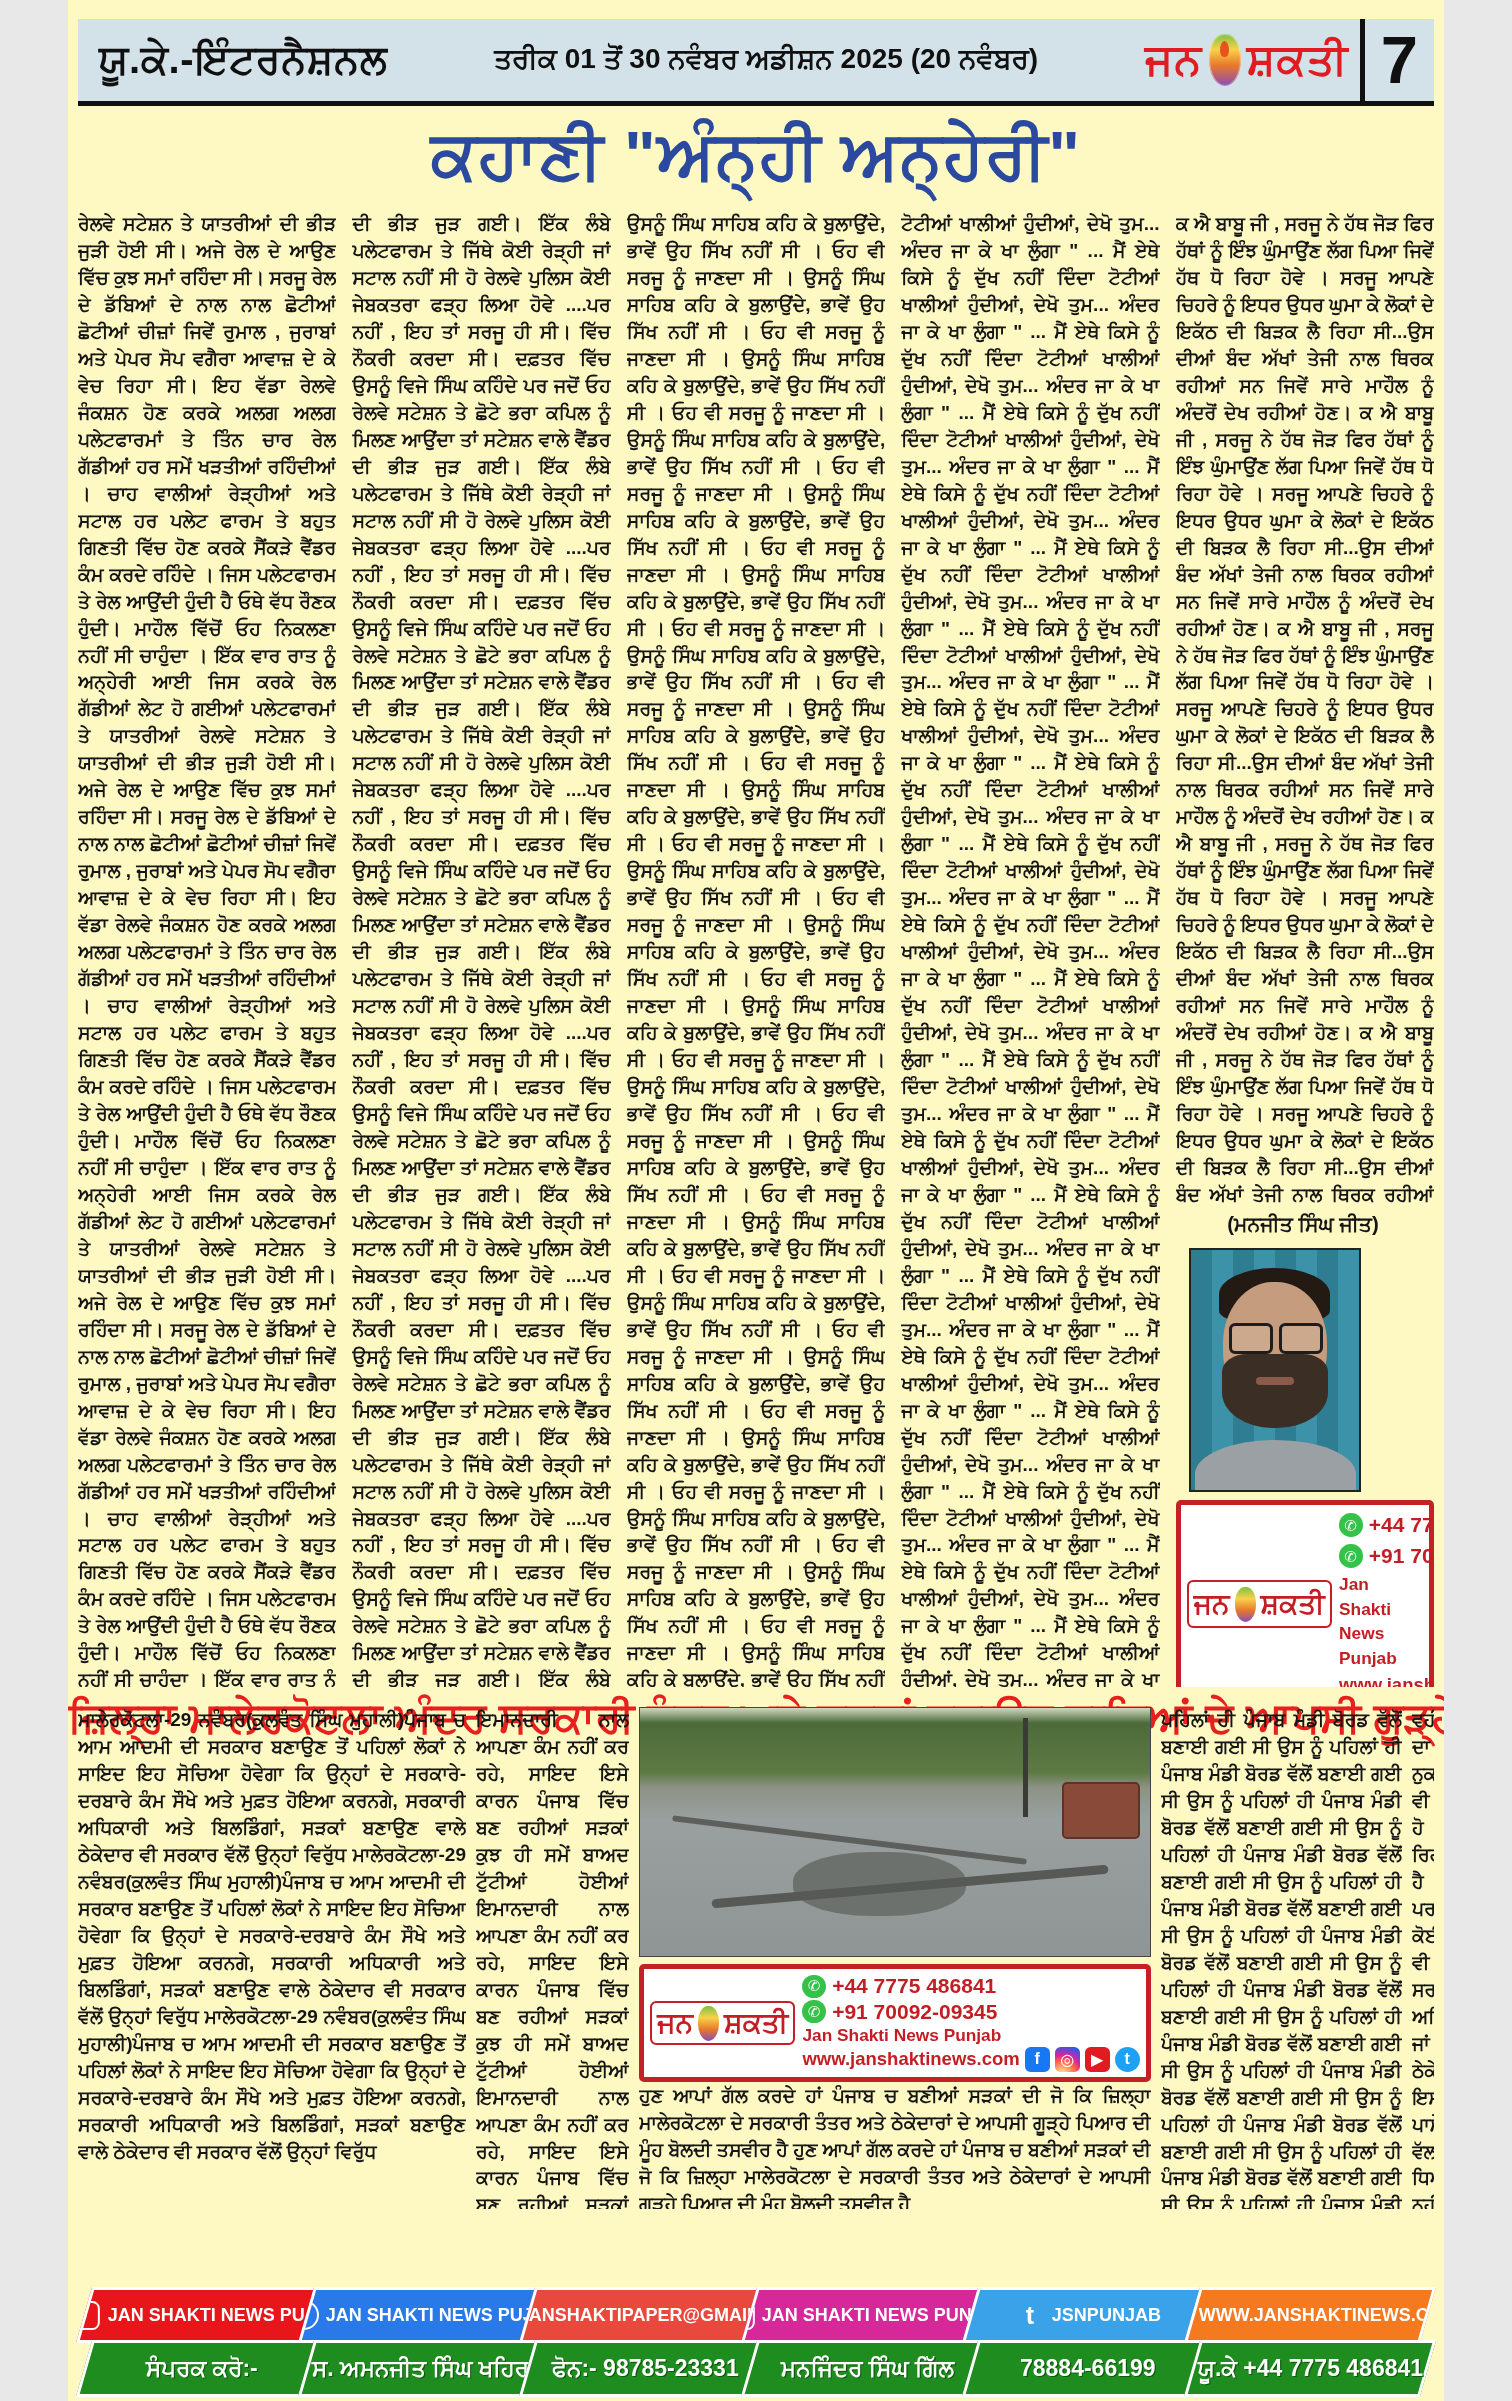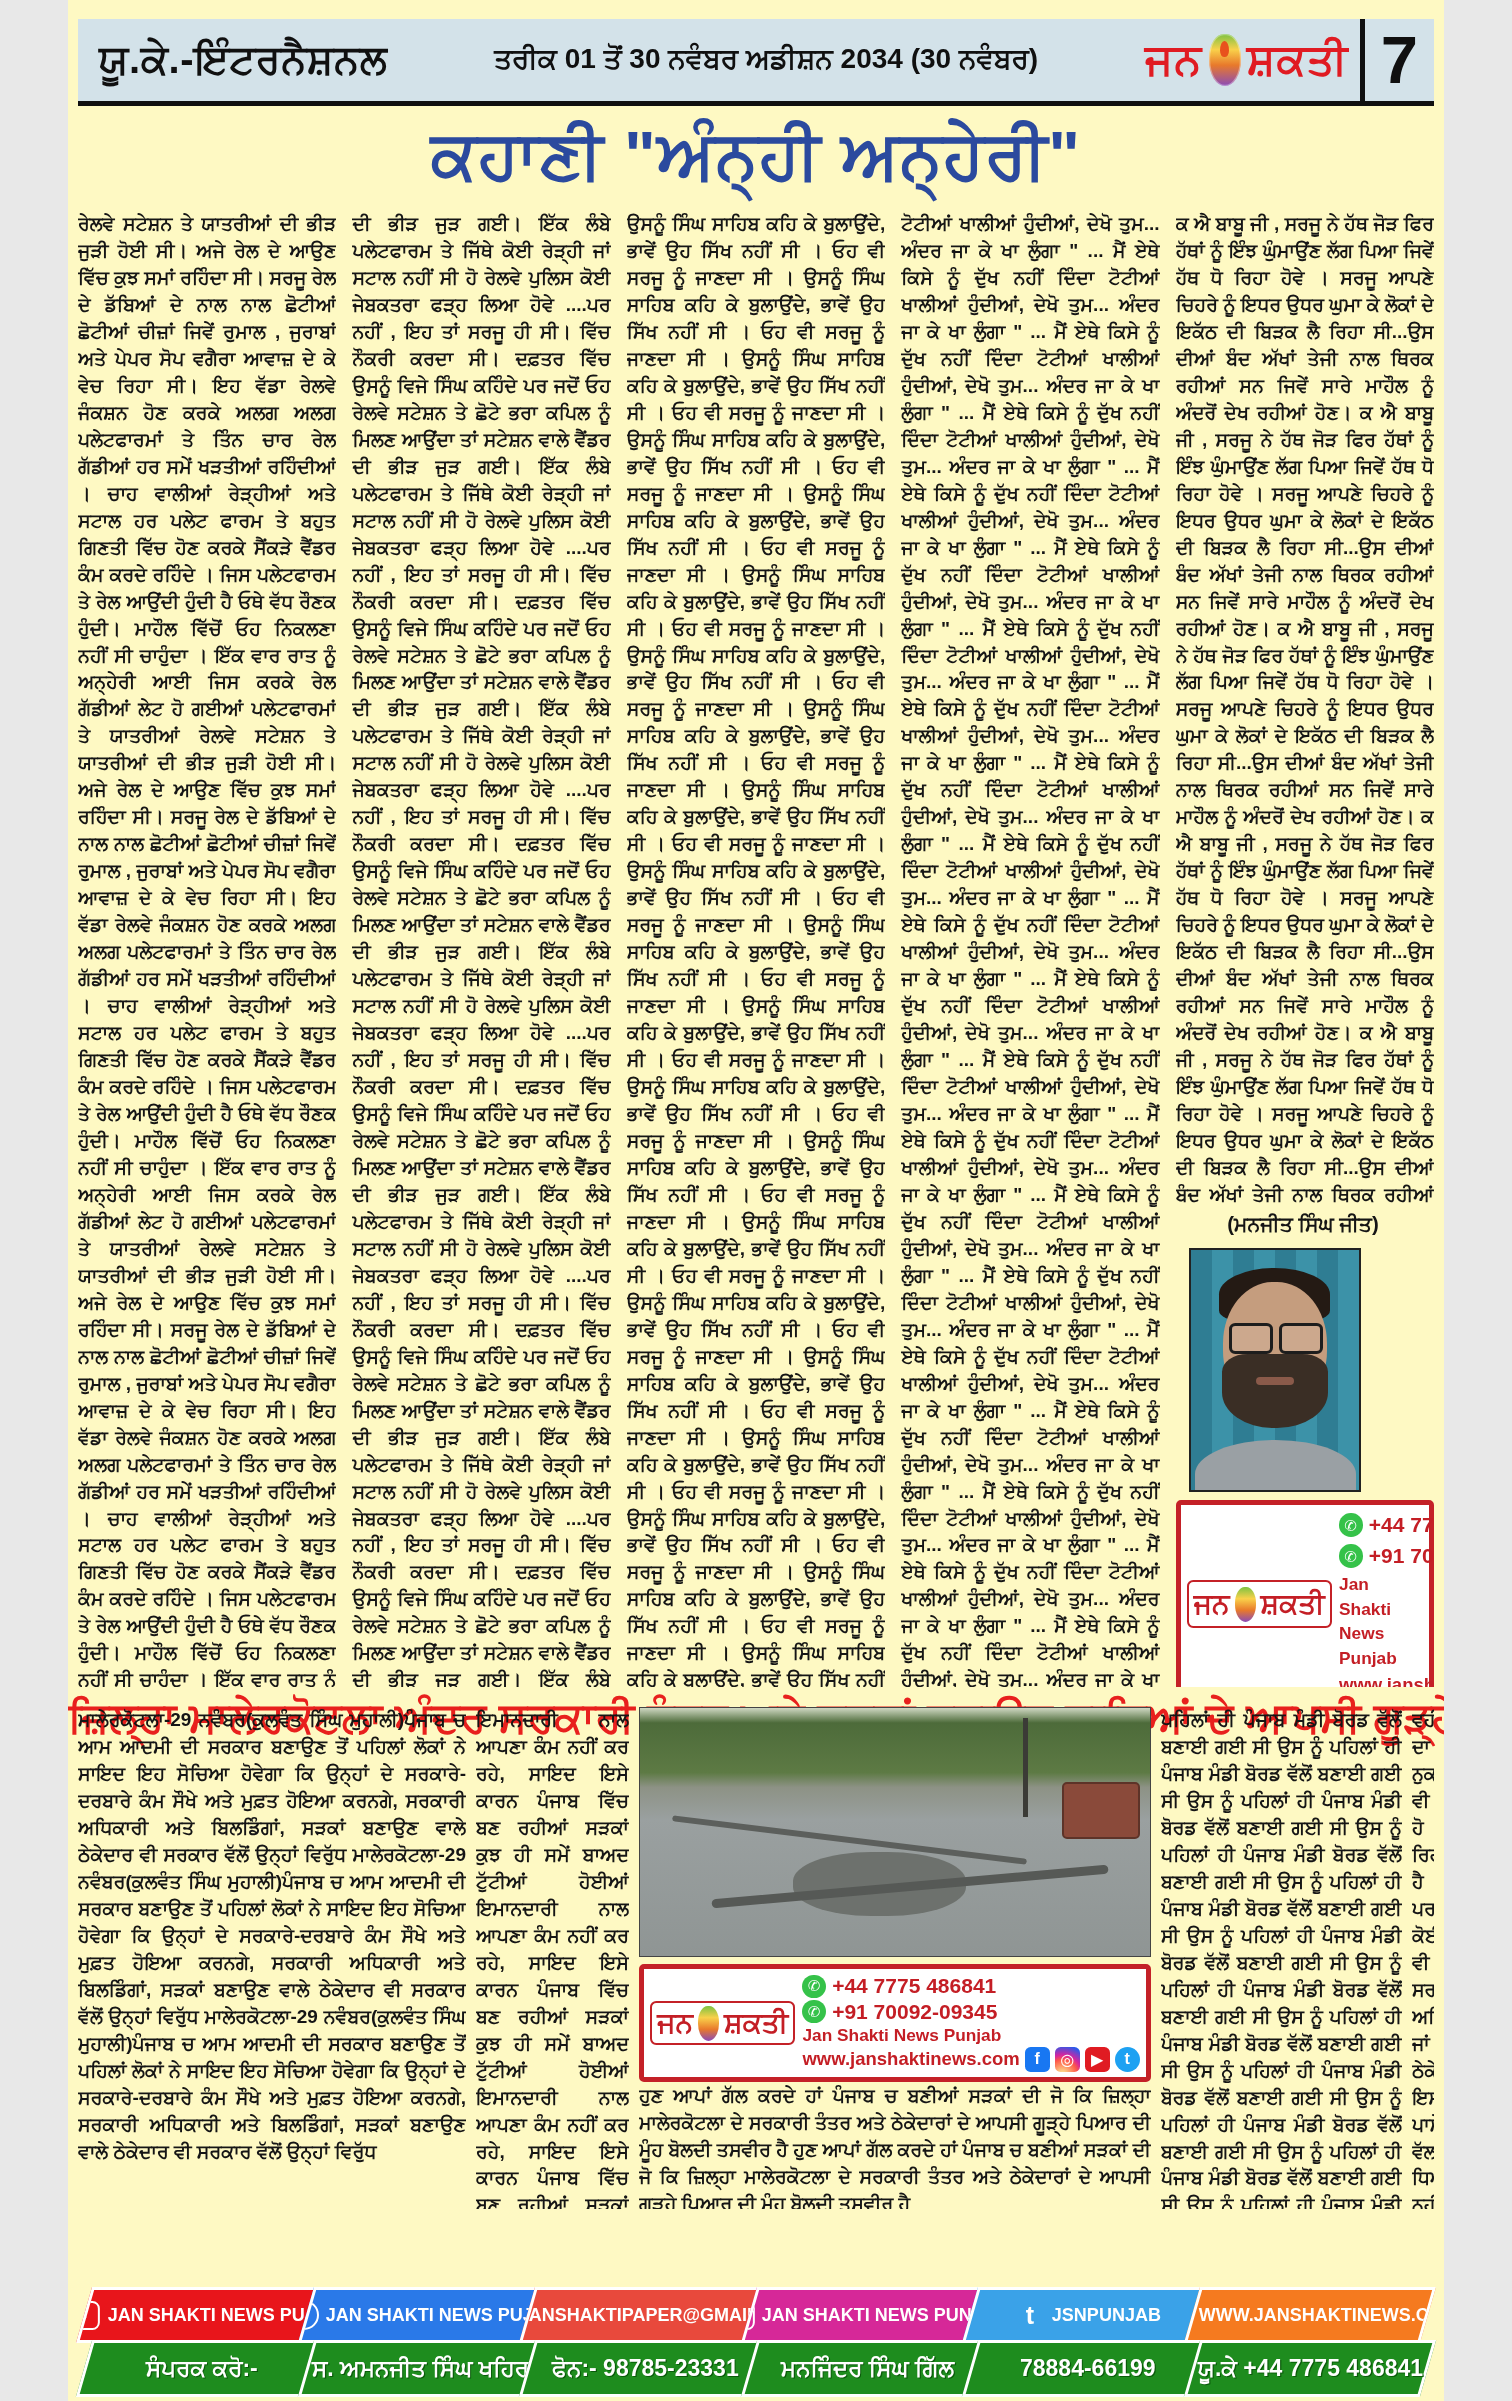--- a/index.html
+++ b/index.html
@@ -103,21 +103,21 @@
         display:flex;align-items:center;justify-content:center;}
   .gseg span{transform:skewX(16deg);color:#fff;font-size:23px;font-weight:bold;white-space:nowrap;text-shadow:1.2px 1.2px 0 #0a5b0a;}
 </style>
 </head>
 <body>
 
 <div class="page">
 
   <div class="masthead">
     <div class="mast-section">ਯੂ.ਕੇ.-ਇੰਟਰਨੈਸ਼ਨਲ</div>
-    <div class="mast-date">ਤਰੀਕ 01 ਤੋਂ 30 ਨਵੰਬਰ ਅਡੀਸ਼ਨ 2034 (30 ਨਵੰਬਰ)</div>
+    <div class="mast-date">ਤਰੀਕ 01 ਤੋਂ 30 ਨਵੰਬਰ ਅਡੀਸ਼ਨ 2025 (20 ਨਵੰਬਰ)</div>
     <div class="mast-logo">
       <span class="logo-word">ਜਨ</span>
       <span class="logo-emblem"></span>
       <span class="logo-word">ਸ਼ਕਤੀ</span>
     </div>
     <div class="mast-pageno">7</div>
   </div>
 
   <div class="story-headline">ਕਹਾਣੀ  "ਅੰਨ੍ਹੀ ਅਨ੍ਹੇਰੀ"</div>
 

